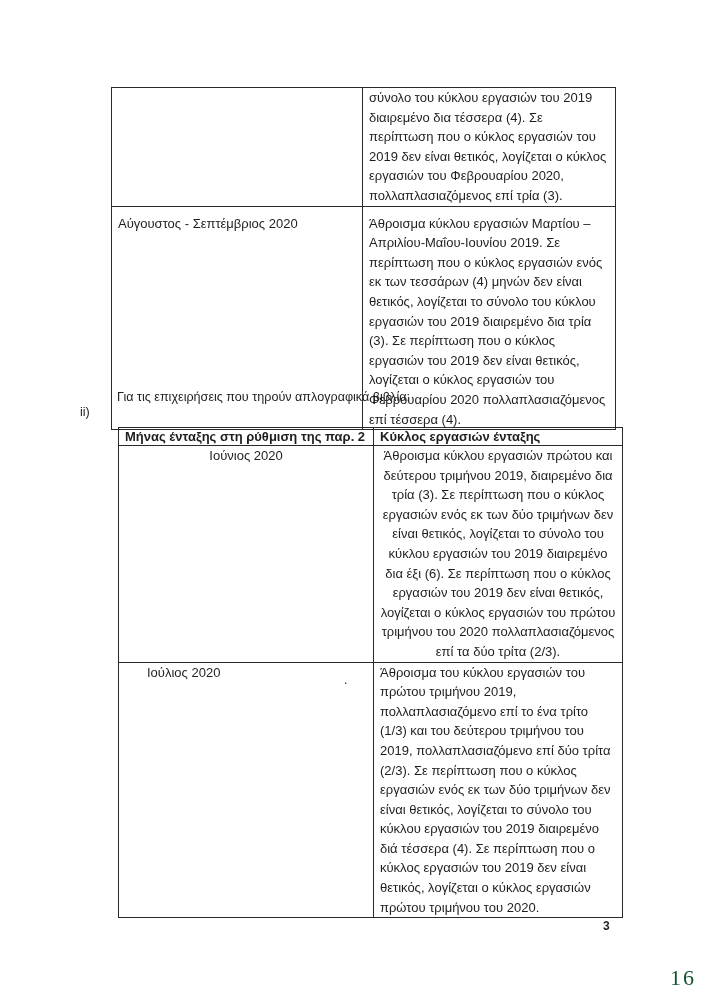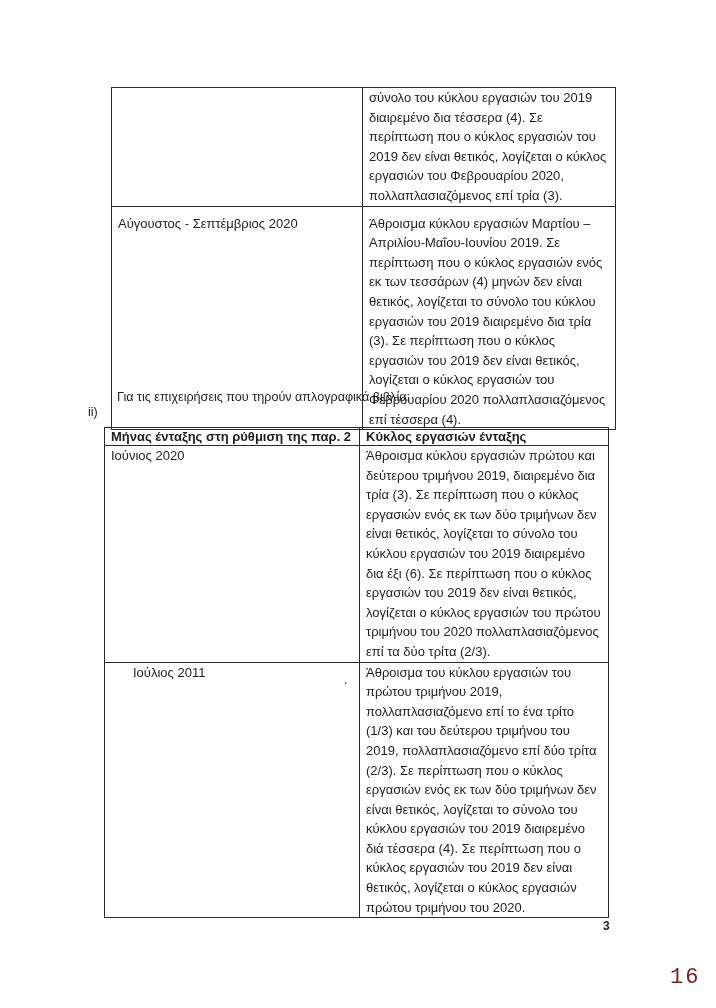--- a/index.html
+++ b/index.html
@@ -16,34 +16,34 @@
     border: 1px solid #2a2a2a; vertical-align: top; padding: 0 6px;
     font-weight: normal; text-align: left;
   }
   table.doc-table th { font-weight: bold; padding-top: 0; padding-bottom: 0; }
   td.ref { text-align: justify; }
   #table1 { left: 111px; top: 87px; width: 504px; }
   #table1 col.c1 { width: 251px; }
   #table1 col.c2 { width: 253px; }
   #table1 tr.r1 td { height: 114px; }
   #table1 tr.r2 td { height: 189px; padding-top: 7px; margin-left: 48px; }
-  #table2 { left: 104px; top: 427px; width: 504px; }
+  #table2 { left: 118px; top: 427px; width: 504px; }
   #table2 col.c1 { width: 255px; }
   #table2 col.c2 { width: 249px; }
   #table2 th { height: 17px; line-height: 17px; }
-  #table2 tr.r1 td { height: 205px; }
+  #table2 tr.r1 td { height: 205px; text-align: center; }
   #table2 tr.r2 td { height: 244px; }
   td.month-indent { padding-left: 28px !important; }
   .stray-dot { position: absolute; left: 344px; top: 673px; font-size: 12px; }
-  .section-marker { position: absolute; left: 88px; top: 405px; font-size: 12.6px; }
+  .section-marker { position: absolute; left: 80px; top: 405px; font-size: 12.6px; }
   .section-intro { position: absolute; left: 117px; top: 390px; font-size: 12.6px; }
   .page-number { position: absolute; left: 603px; top: 919px; font-size: 12px; font-weight: bold; }
   .handwritten {
     position: absolute; left: 670px; top: 965px; font-size: 22px;
-    font-family: Liberation Mono, monospace; color: #7f1d1d; letter-spacing: 2px;
+    font-family: Liberation Serif, serif; color: #14532d; letter-spacing: 2px;
   }
 </style>
 </head>
 <body>
 
 <div class="page">
 
   <table id="table1" class="doc-table">
     <colgroup>
         <col class="c1">
@@ -74,21 +74,21 @@
         <th>Μήνας ένταξης στη ρύθμιση της παρ. 2</th>
         <th>Κύκλος εργασιών ένταξης</th>
       </tr>
     </thead>
     <tbody>
       <tr class="r1">
         <td>Ιούνιος 2020</td>
         <td class="ref">Άθροισμα κύκλου εργασιών πρώτου και δεύτερου τριμήνου 2019, διαιρεμένο δια τρία (3). Σε περίπτωση που ο κύκλος εργασιών ενός εκ των δύο τριμήνων δεν είναι θετικός, λογίζεται το σύνολο του κύκλου εργασιών του 2019 διαιρεμένο δια έξι (6). Σε περίπτωση που ο κύκλος εργασιών του 2019 δεν είναι θετικός, λογίζεται ο κύκλος εργασιών του πρώτου τριμήνου του 2020 πολλαπλασιαζόμενος επί τα δύο τρίτα (2/3).</td>
       </tr>
       <tr class="r2">
-        <td class="month-indent">Ιούλιος 2011</td>
+        <td class="month-indent">Ιούλιος 2020</td>
         <td class="ref">Άθροισμα του κύκλου εργασιών του πρώτου τριμήνου 2019, πολλαπλασιαζόμενο επί το ένα τρίτο (1/3) και του δεύτερου τριμήνου του 2019, πολλαπλασιαζόμενο επί δύο τρίτα (2/3). Σε περίπτωση που ο κύκλος εργασιών ενός εκ των δύο τριμήνων δεν είναι θετικός, λογίζεται το σύνολο του κύκλου εργασιών του 2019 διαιρεμένο διά τέσσερα (4). Σε περίπτωση που ο κύκλος εργασιών του 2019 δεν είναι θετικός, λογίζεται ο κύκλος εργασιών πρώτου τριμήνου του 2020.</td>
       </tr>
     </tbody>
   </table>
 
   <span class="stray-dot">.</span>
   <span class="page-number">3</span>
   <span class="handwritten">16</span>
 </div>
 

